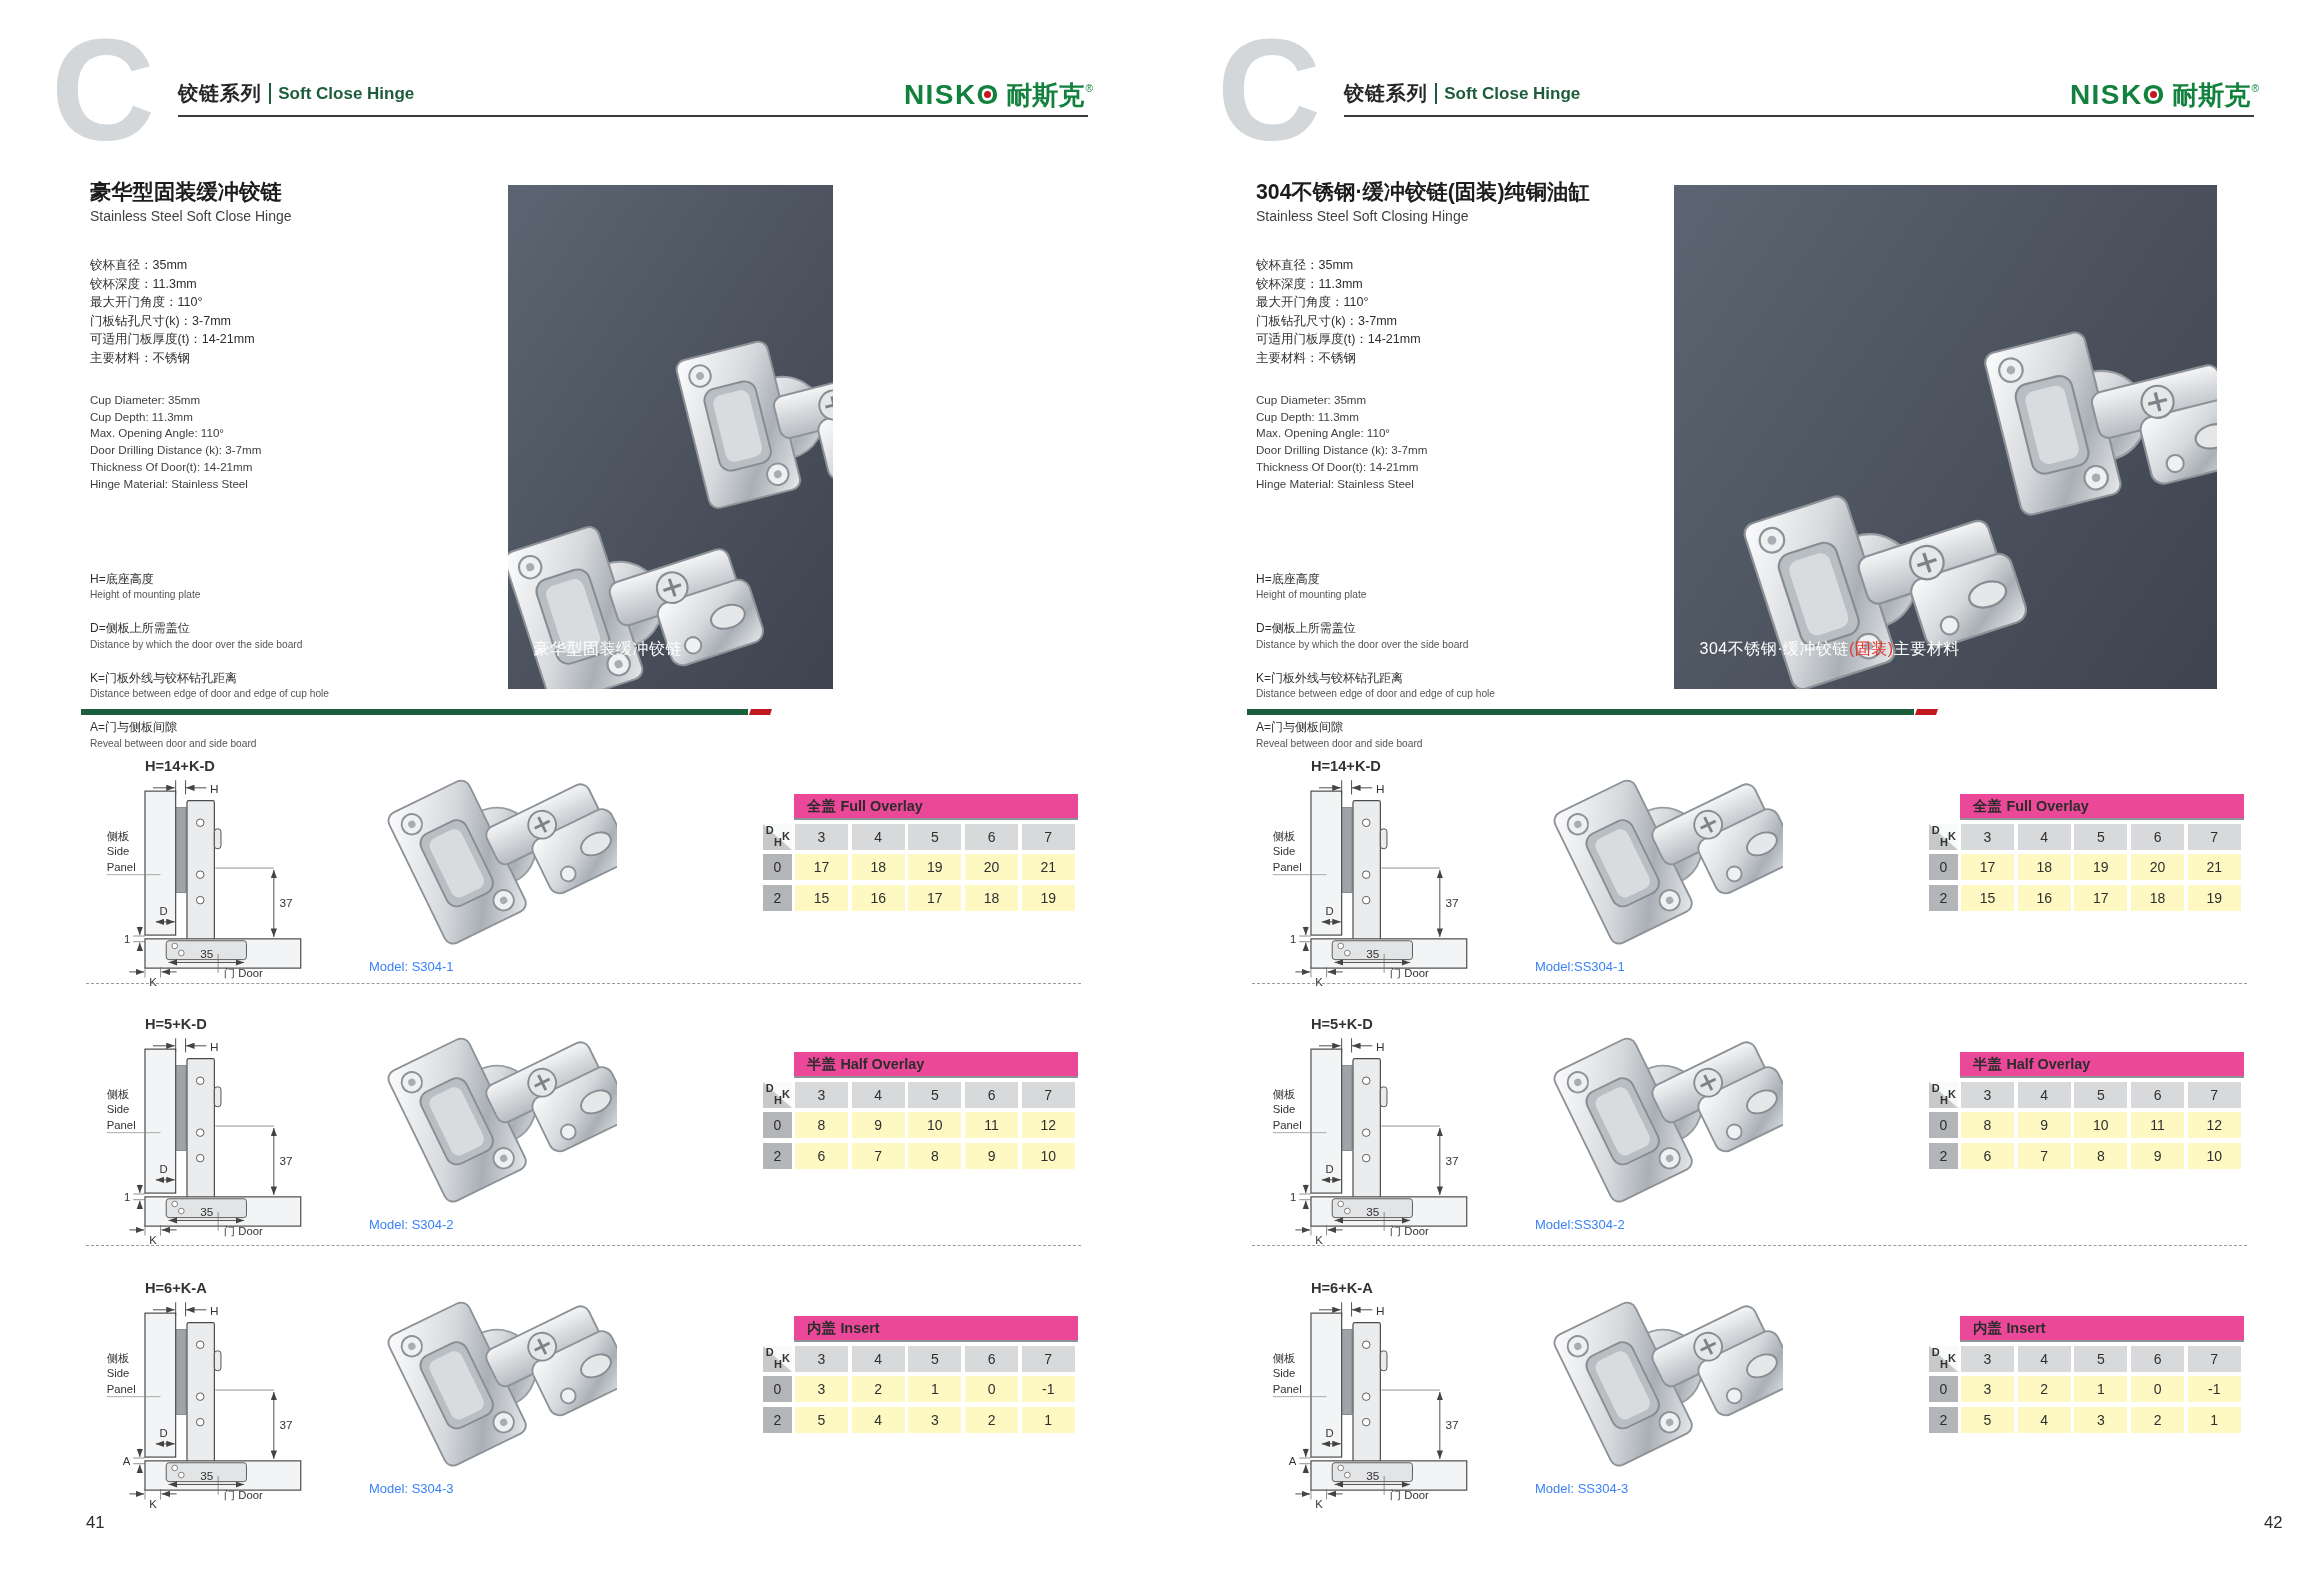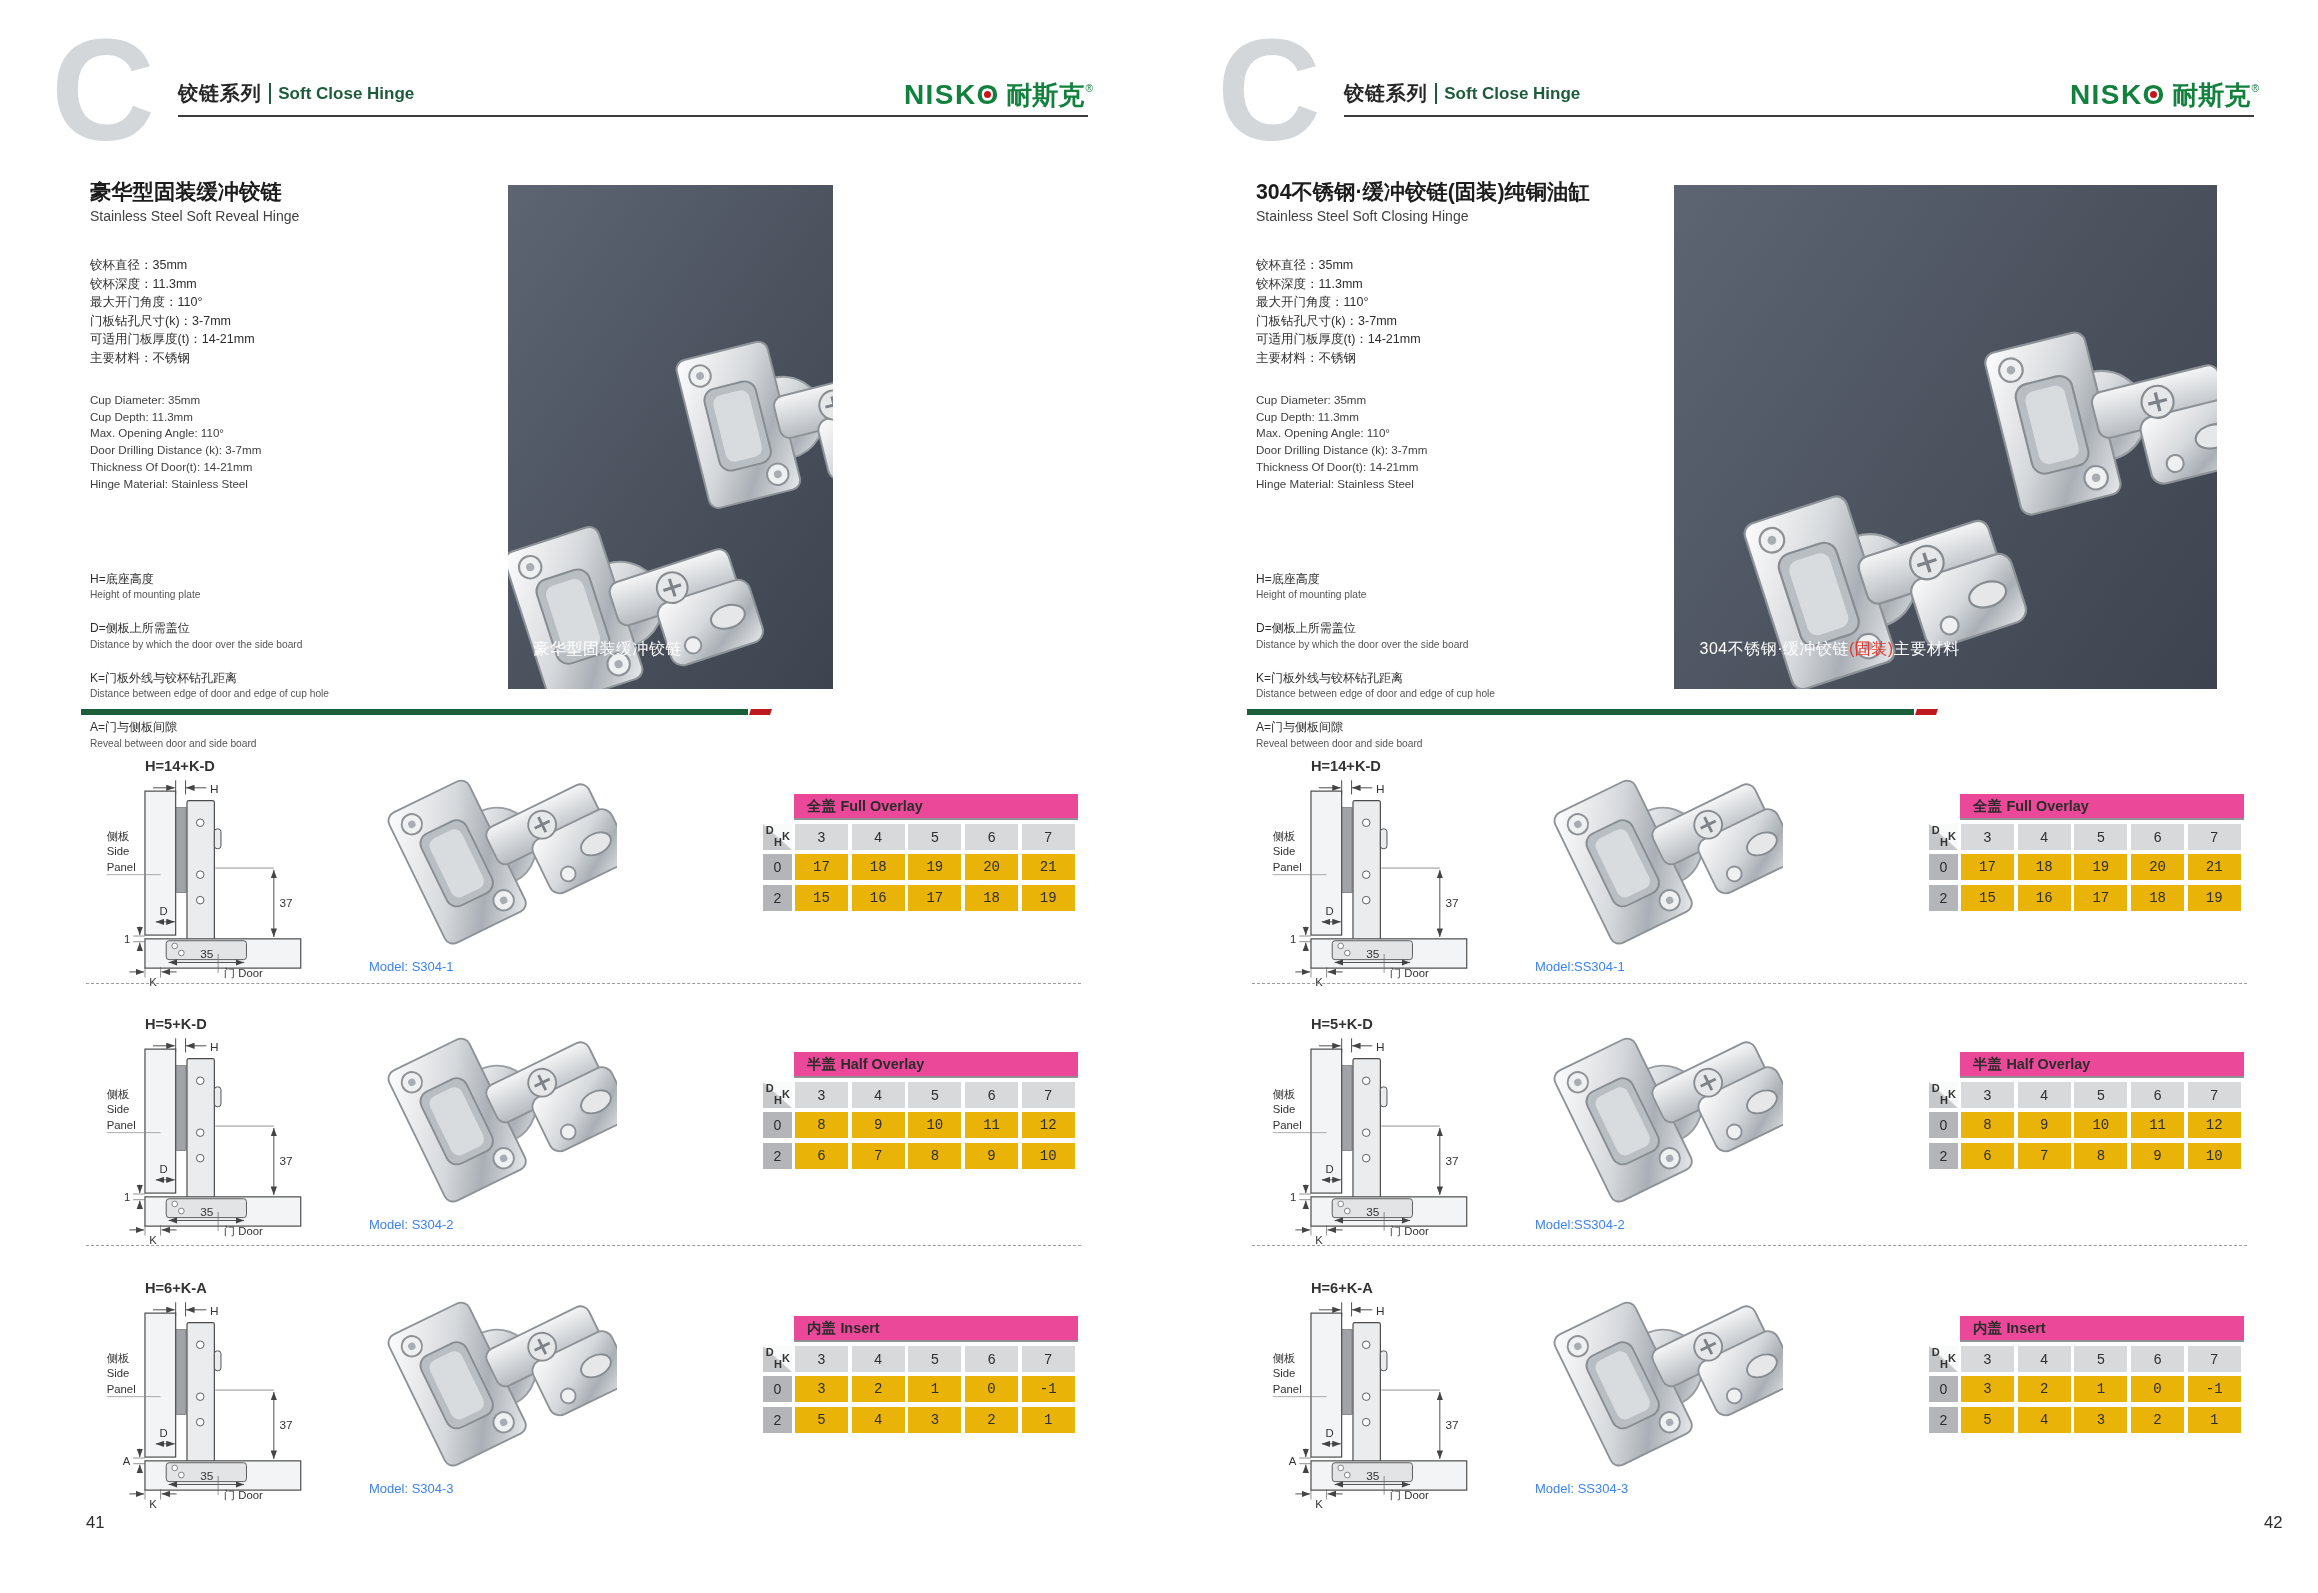--- a/index.html
+++ b/index.html
@@ -66,21 +66,21 @@
   .ot-en{font-size:14.4px;font-weight:600;color:#2c2c2c;}
   .ot-head,.ot-r{position:relative;height:26px;margin-top:4.2px;}
   .corner{position:absolute;left:0;top:0;width:29px;height:26px;
           background:linear-gradient(to top right,#c6c8ca 48%,#f9fafa 52%);}
   .corner i{position:absolute;font-style:normal;font-size:11px;color:#333;font-weight:600;}
   .cD{left:2.8px;top:0px;} .cK{left:19px;top:6px;} .cH{left:11px;top:12px;}
   .hcells,.dcells{position:absolute;left:32px;top:0;display:flex;gap:3.7px;height:26px;}
   .hc,.dc{width:53px;height:26px;display:flex;align-items:center;justify-content:center;
           font-size:14px;color:#2f2f2f;}
   .hc{background:#d8d9da;}
-  .dc{background:#eab308;font-family:Liberation Mono, monospace;}
+  .dc{background:#fef9c3;}
   .rl{position:absolute;left:0;top:0;width:29px;height:26px;background:#b3b5b8;
       display:flex;align-items:center;justify-content:center;font-size:14px;color:#2c2c2c;}
 
   .pageno{position:absolute;top:1513px;font-size:16.7px;color:#2e2e2e;}
   .half-l .pageno{left:86px;}
   .half-r .pageno{left:1098px;}
 
   
   .dg text{font-family:"Liberation Sans", sans-serif;fill:#333;}
   .dg .t-form{font-size:31px;font-weight:600;}
@@ -137,21 +137,21 @@
       <span class="series-en">Soft Close Hinge</span>
     </div>
     <div class="hdr-rule"></div>
     <div class="logo">
       <span class="logo-en"><span>NISKO</span><i class="logo-dot"></i></span>
       <span class="logo-cn">耐斯克</span>
       <span class="logo-reg">®</span>
     </div>
 
     <div class="title-cn">豪华型固装缓冲铰链</div>
-    <div class="title-en">Stainless Steel Soft Reveal Hinge</div>
+    <div class="title-en">Stainless Steel Soft Close Hinge</div>
     <div class="specs-cn">
         <div class="line">铰杯直径：35mm</div>
         <div class="line">铰杯深度：11.3mm</div>
         <div class="line">最大开门角度：110°</div>
         <div class="line">门板钻孔尺寸(k)：3-7mm</div>
         <div class="line">可适用门板厚度(t)：14-21mm</div>
         <div class="line">主要材料：不锈钢</div>
       </div>
     <div class="specs-en">
         <div class="line">Cup Diameter: 35mm</div>

